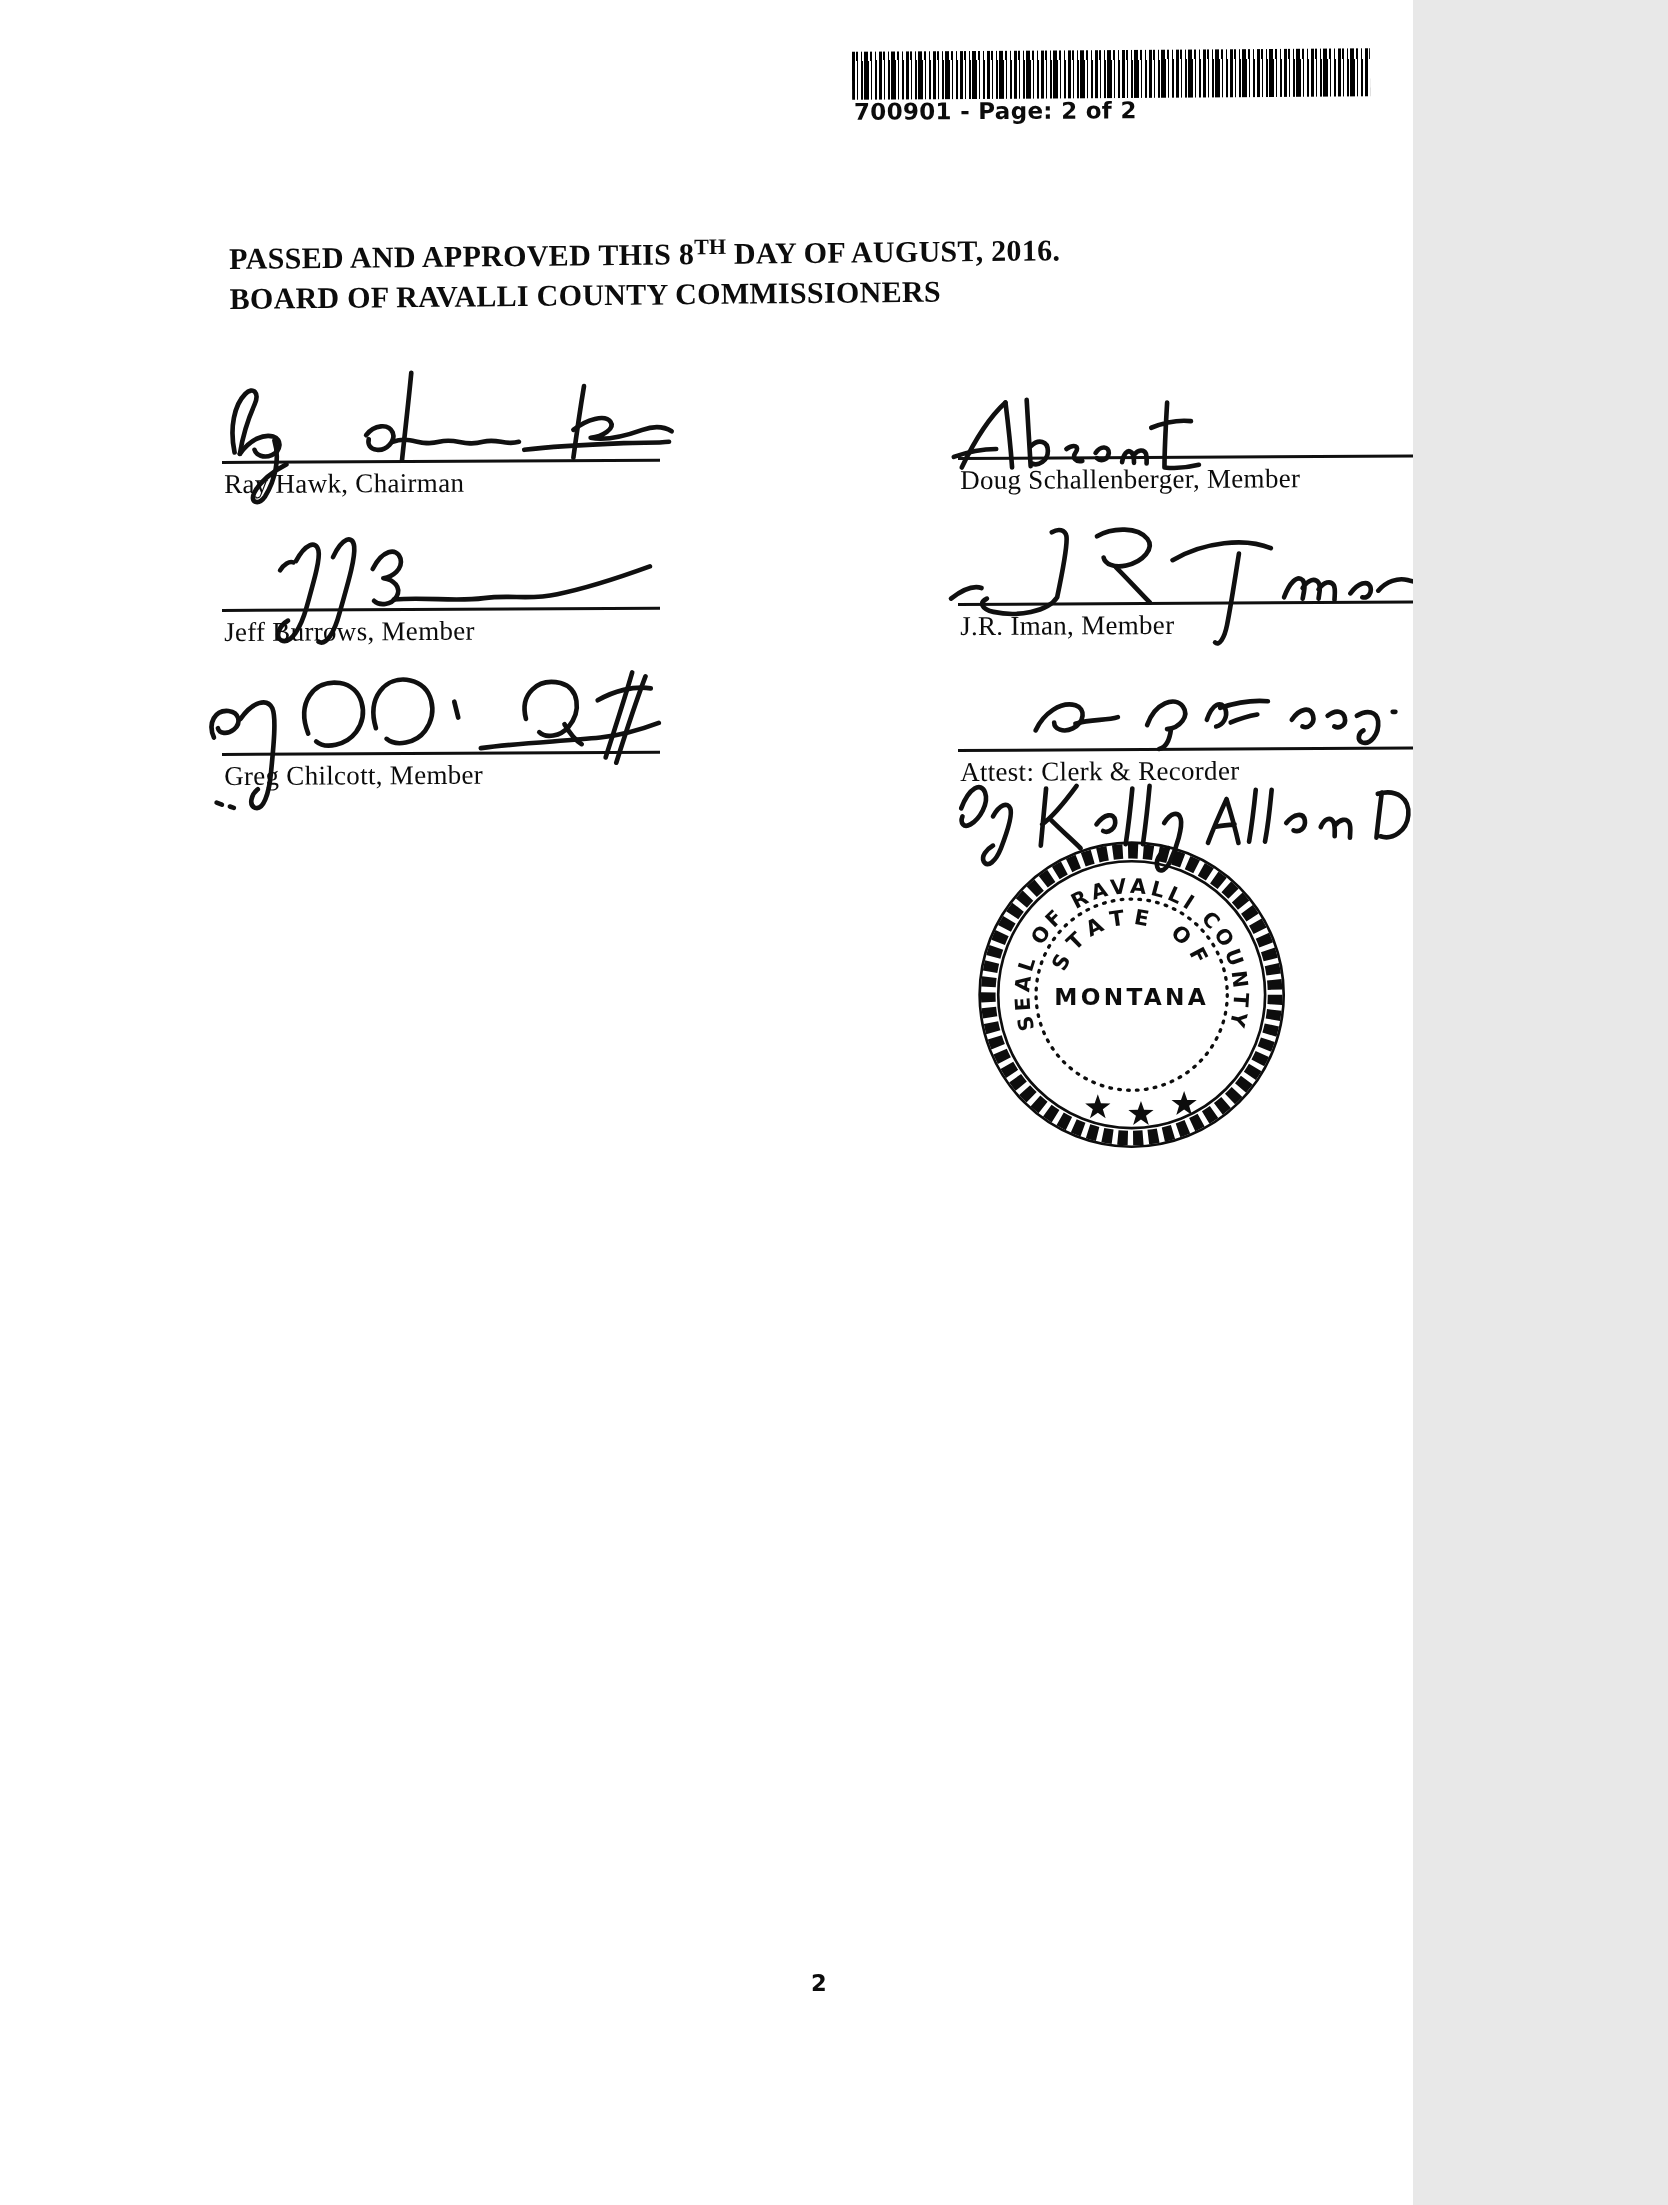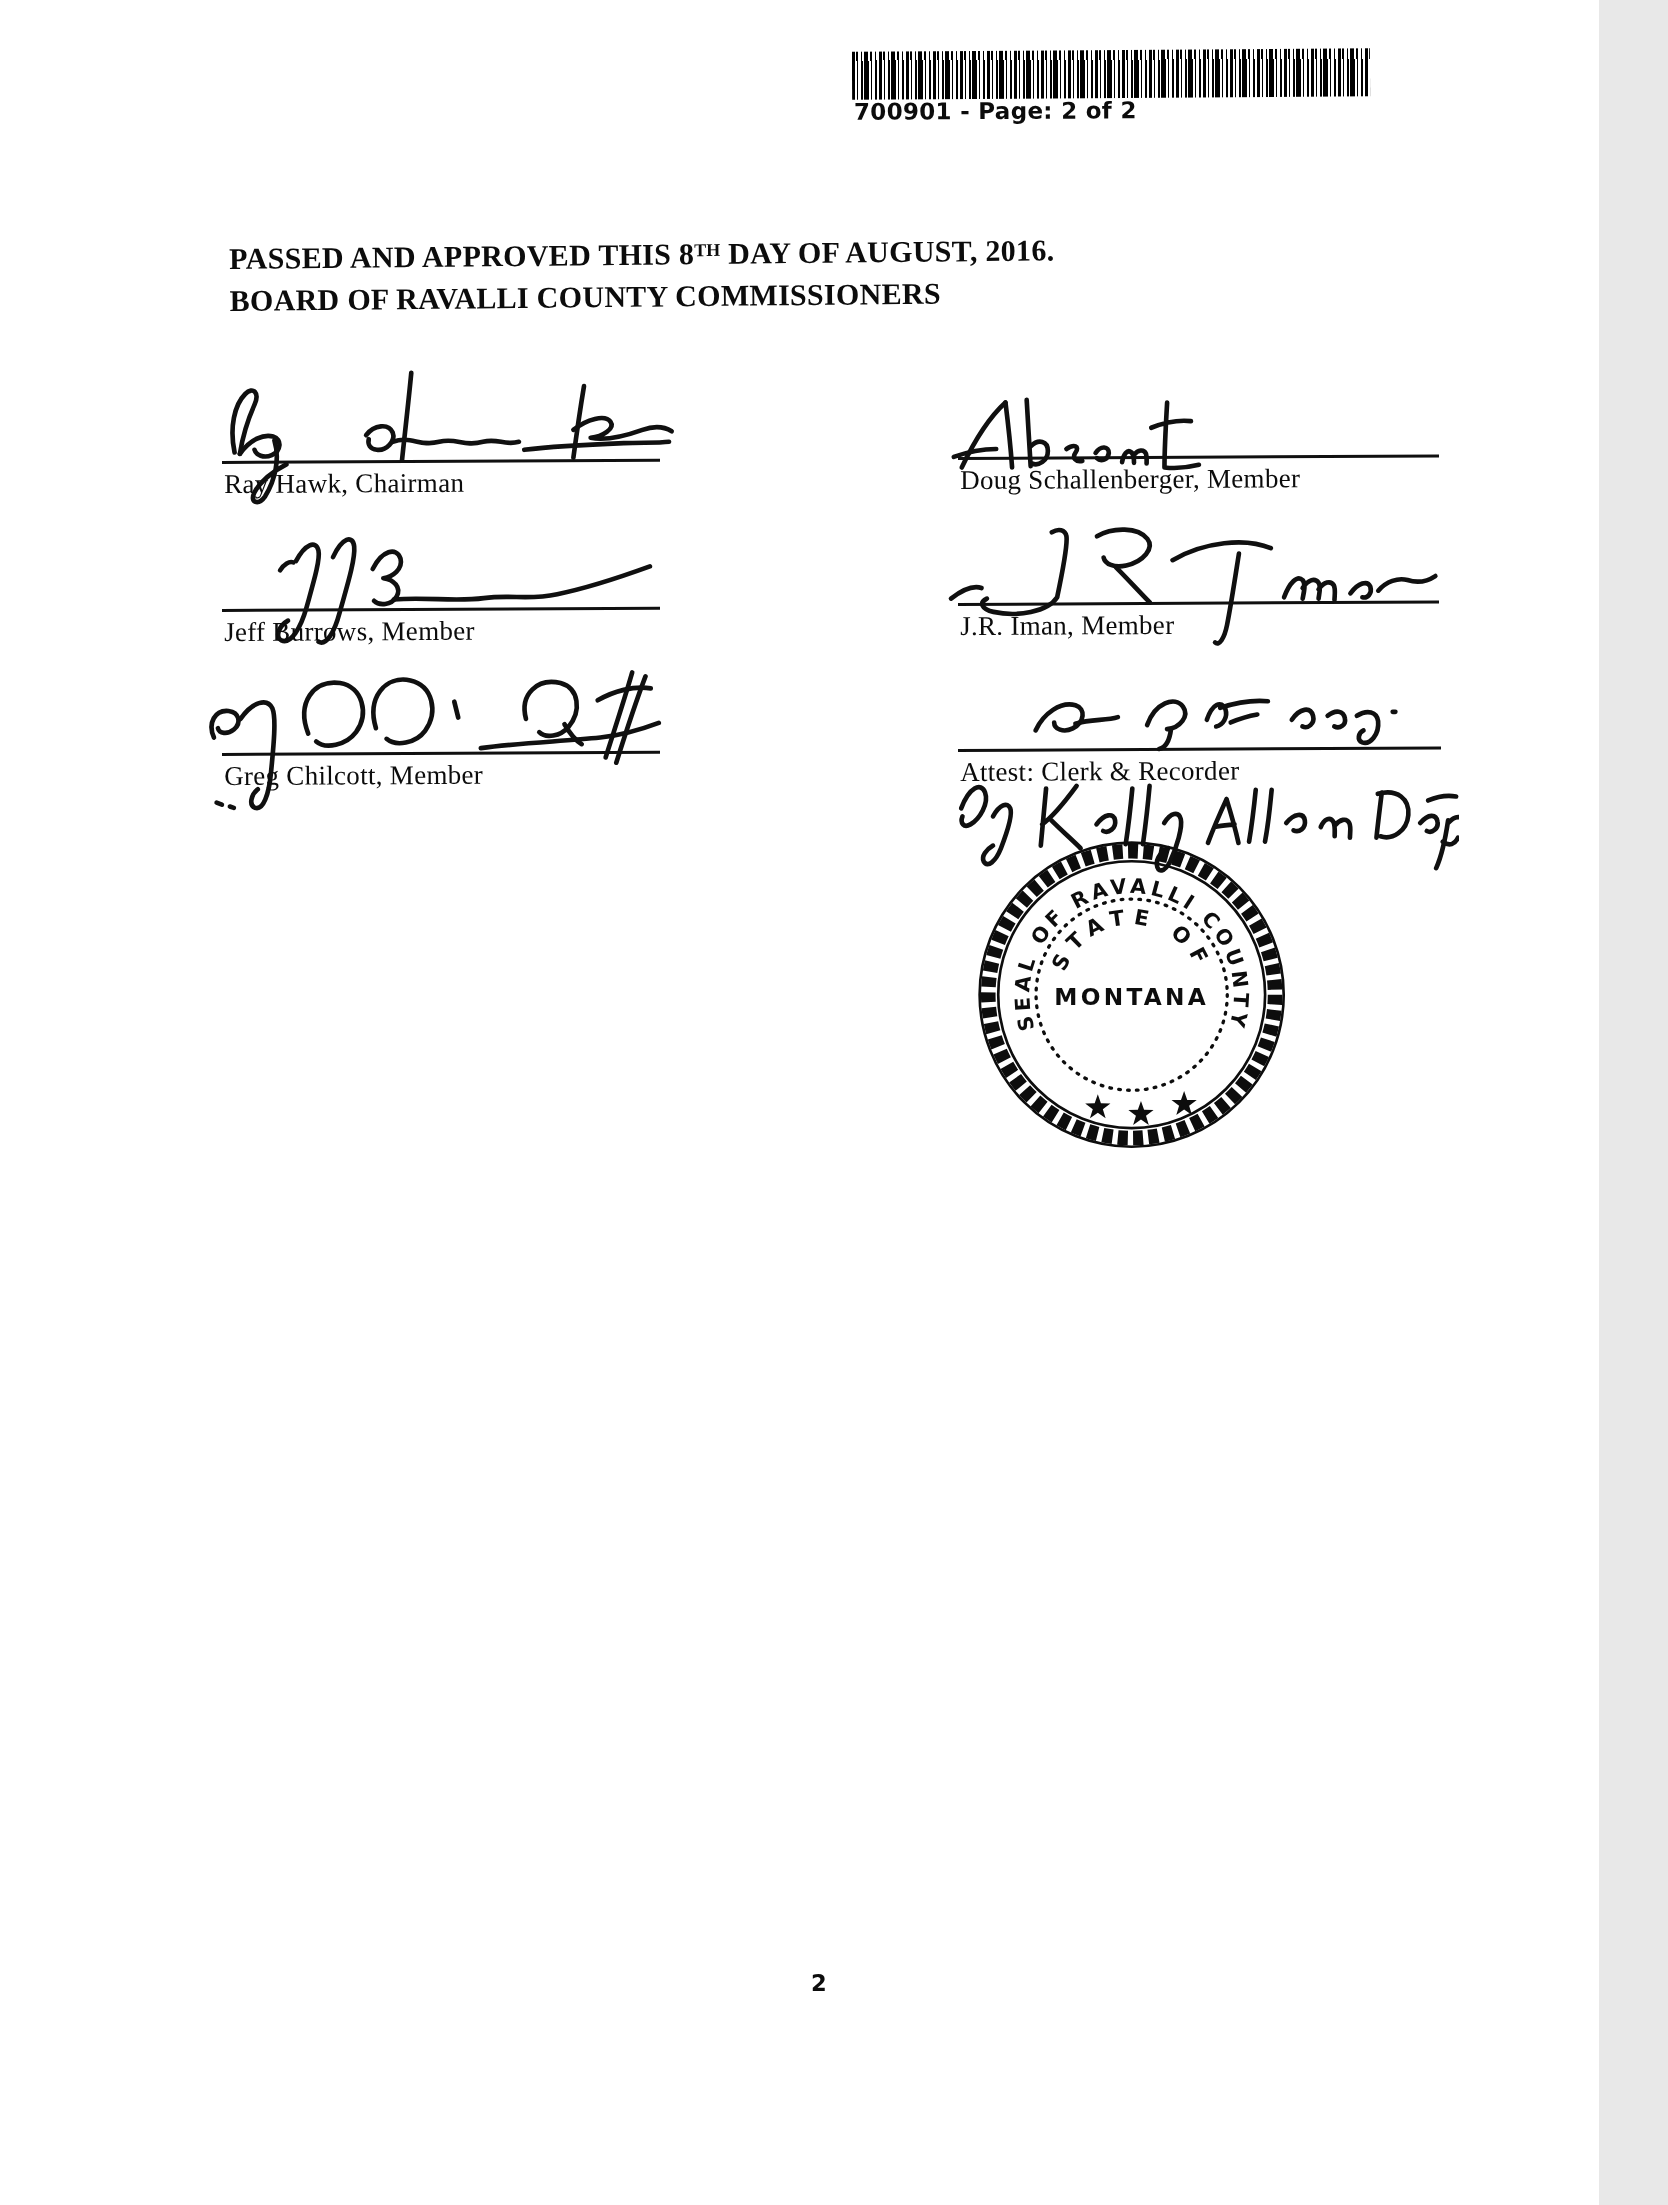--- a/index.html
+++ b/index.html
@@ -1,27 +1,27 @@
 <!DOCTYPE html>
 <html style="font-size:10.6px"><head>
 <meta charset="utf-8">
 <style>
   html,body{margin:0;padding:0;background:#e8e8e8;}
-  .page{position:relative;width:1599px;height:2205px;background:#ffffff;overflow:hidden;
+  .page{position:relative;width:1413px;height:2205px;background:#ffffff;overflow:hidden;
         font-family:"Liberation Serif", serif;color:#0c0c0c;}
   .abs{position:absolute;}
   .barcode{background:repeating-linear-gradient(90deg,
       #000 0 2.7px,#fff 2.7px 4.6px,#000 4.6px 6px,#fff 6px 9.3px,#000 9.3px 10.6px,#fff 10.6px 12px,
       #000 12px 16.6px,#fff 16.6px 18.6px,#000 18.6px 20px,#fff 20px 23px,#000 23px 24.6px,#fff 24.6px 27px);
       transform:rotate(-0.4deg);}
   .barcode-caption{font-family:"DejaVu Sans", sans-serif;font-weight:bold;font-size:23px;
       letter-spacing:0.3px;transform:rotate(-0.3deg);white-space:nowrap;}
   .header{font-weight:bold;font-size:30px;line-height:37px;letter-spacing:0.3px;
       transform:rotate(-0.6deg);transform-origin:left top;white-space:nowrap;}
-  .header .sup{font-size:18px;position:relative;top:-0.45em;letter-spacing:0;}
+  .header .sup{font-size:22px;position:relative;top:-0.45em;letter-spacing:0;}
   .sig-line{height:2.7px;background:#101010;transform:rotate(-0.3deg);transform-origin:left center;}
   .sig-label{font-size:27px;letter-spacing:0.3px;white-space:nowrap;transform:rotate(-0.3deg);
       transform-origin:left top;}
   .ink path{fill:none;stroke:#101010;stroke-width:7;stroke-linecap:round;stroke-linejoin:round;}
   .seal text{fill:#0d0d0d;font-family:"DejaVu Sans", sans-serif;font-weight:bold;}
   .seal .ring{fill:none;stroke:#0d0d0d;}
   .pagenum{font-family:"DejaVu Sans", sans-serif;font-weight:bold;font-size:22.6px;}
 </style>
 </head>
 <body>

